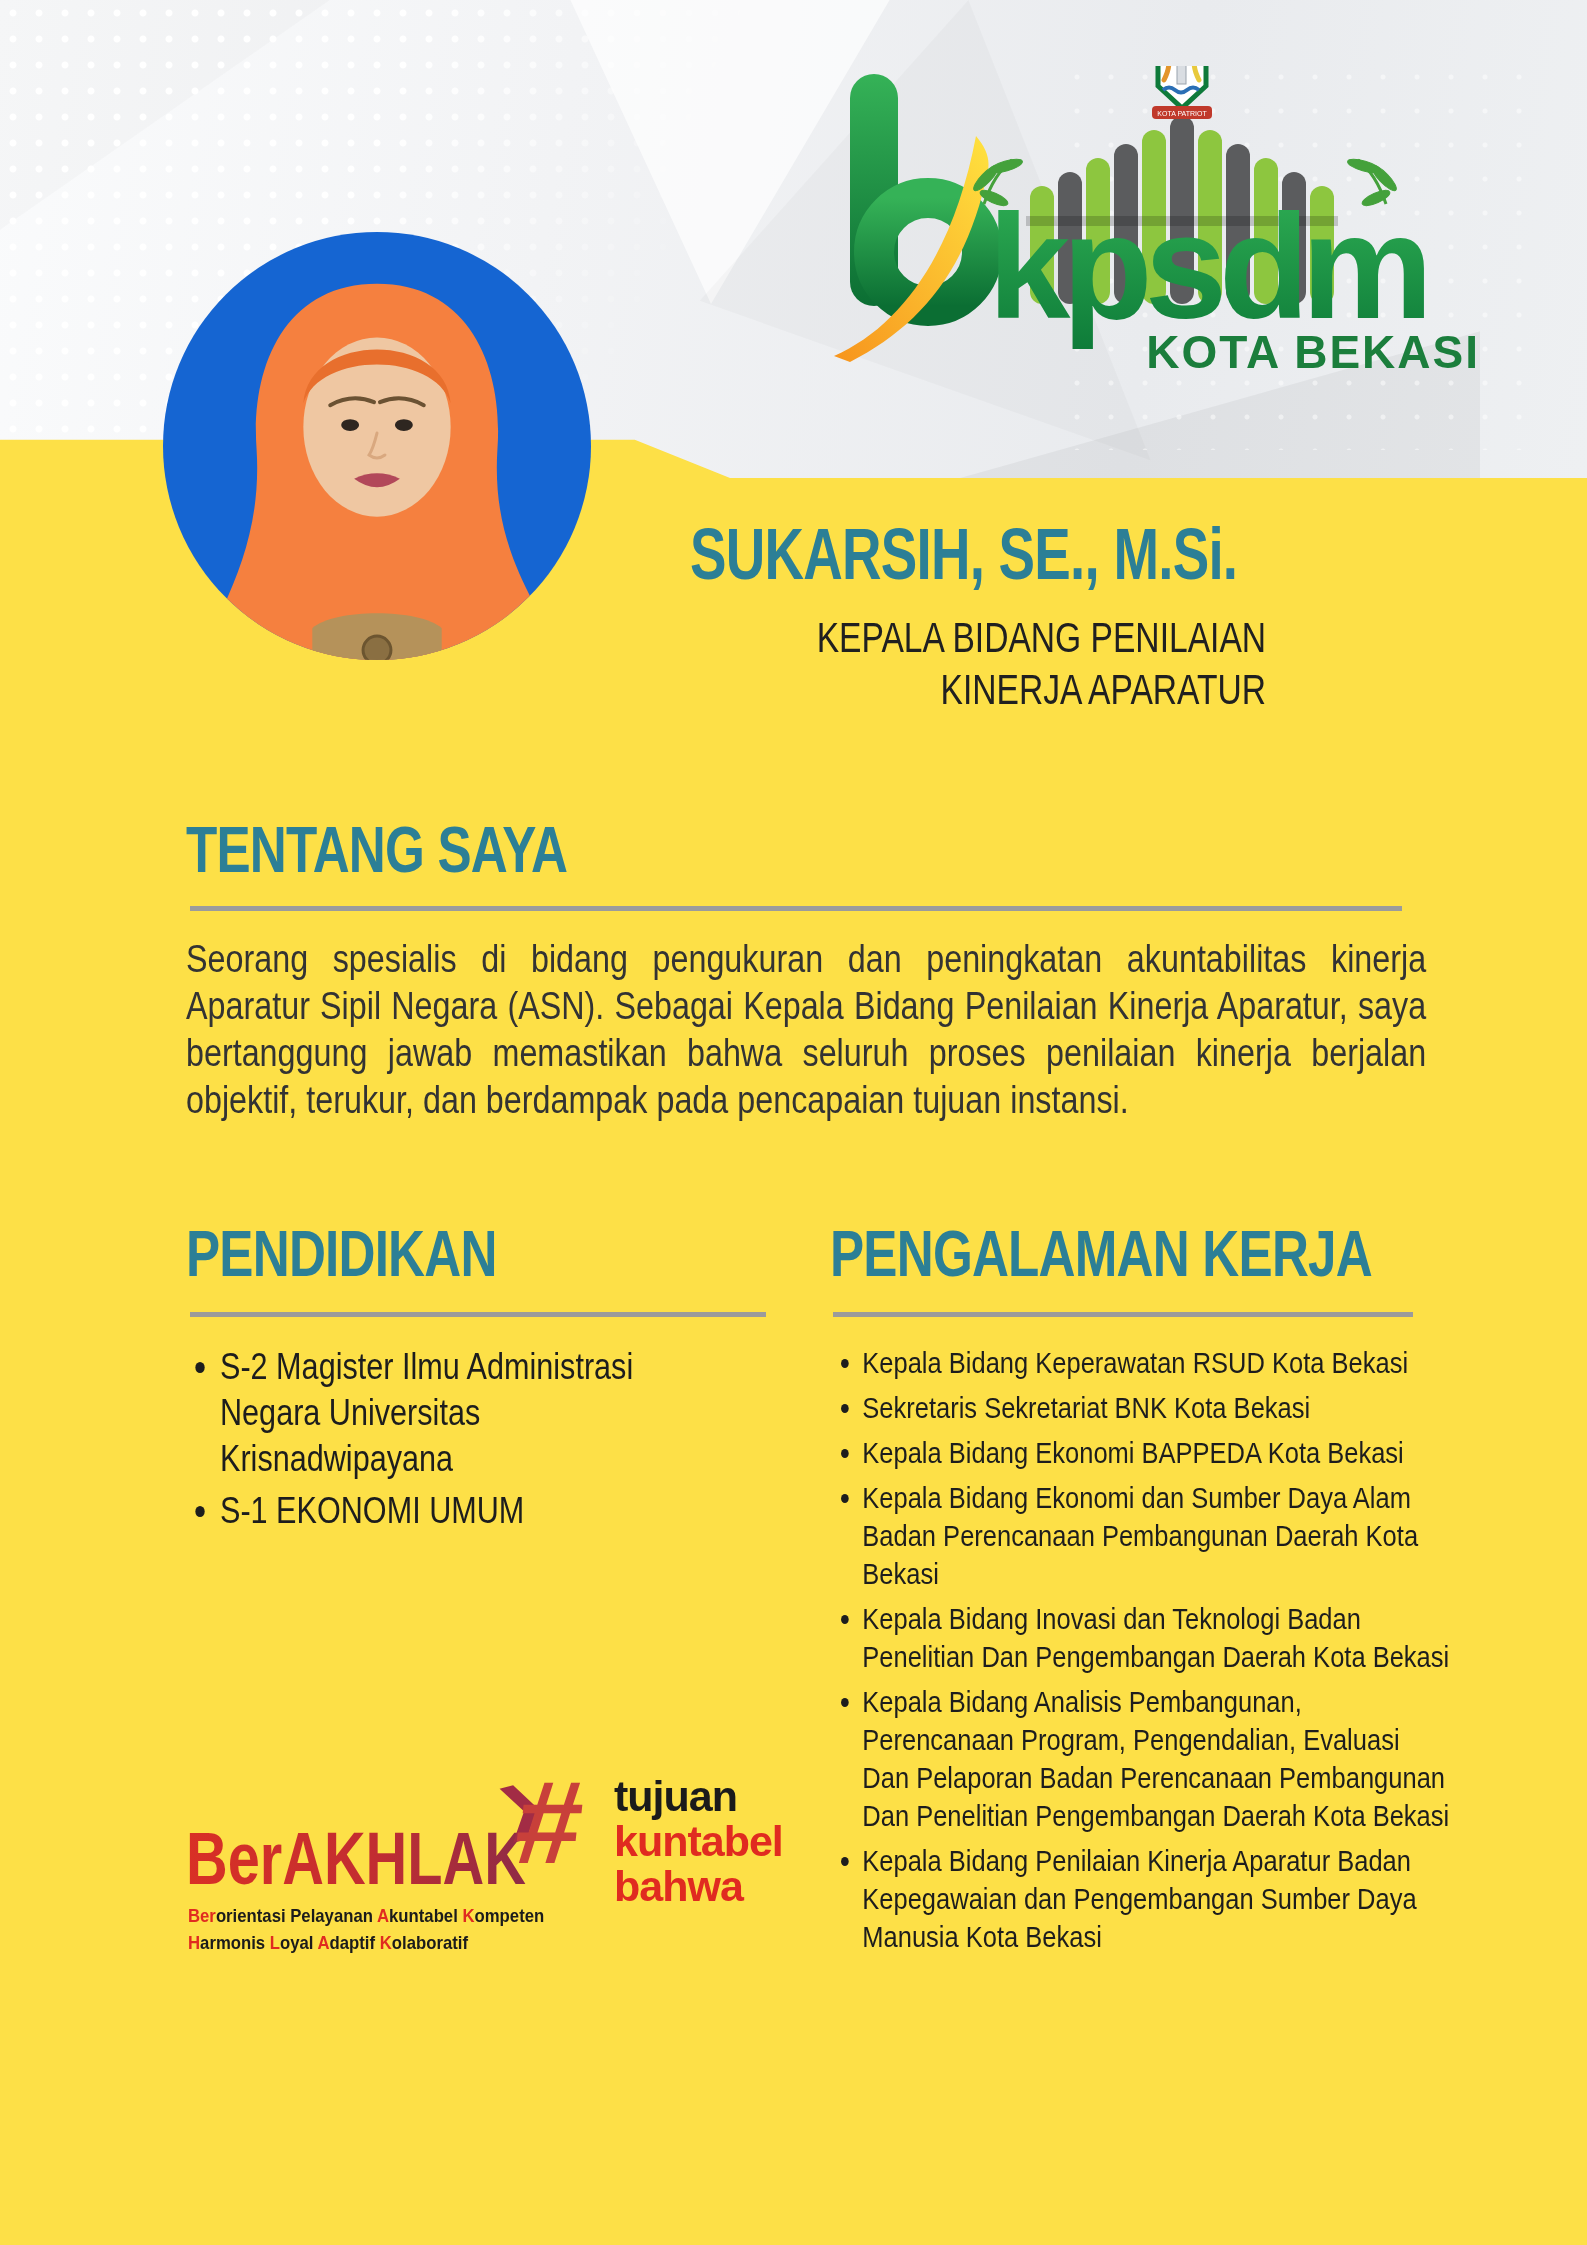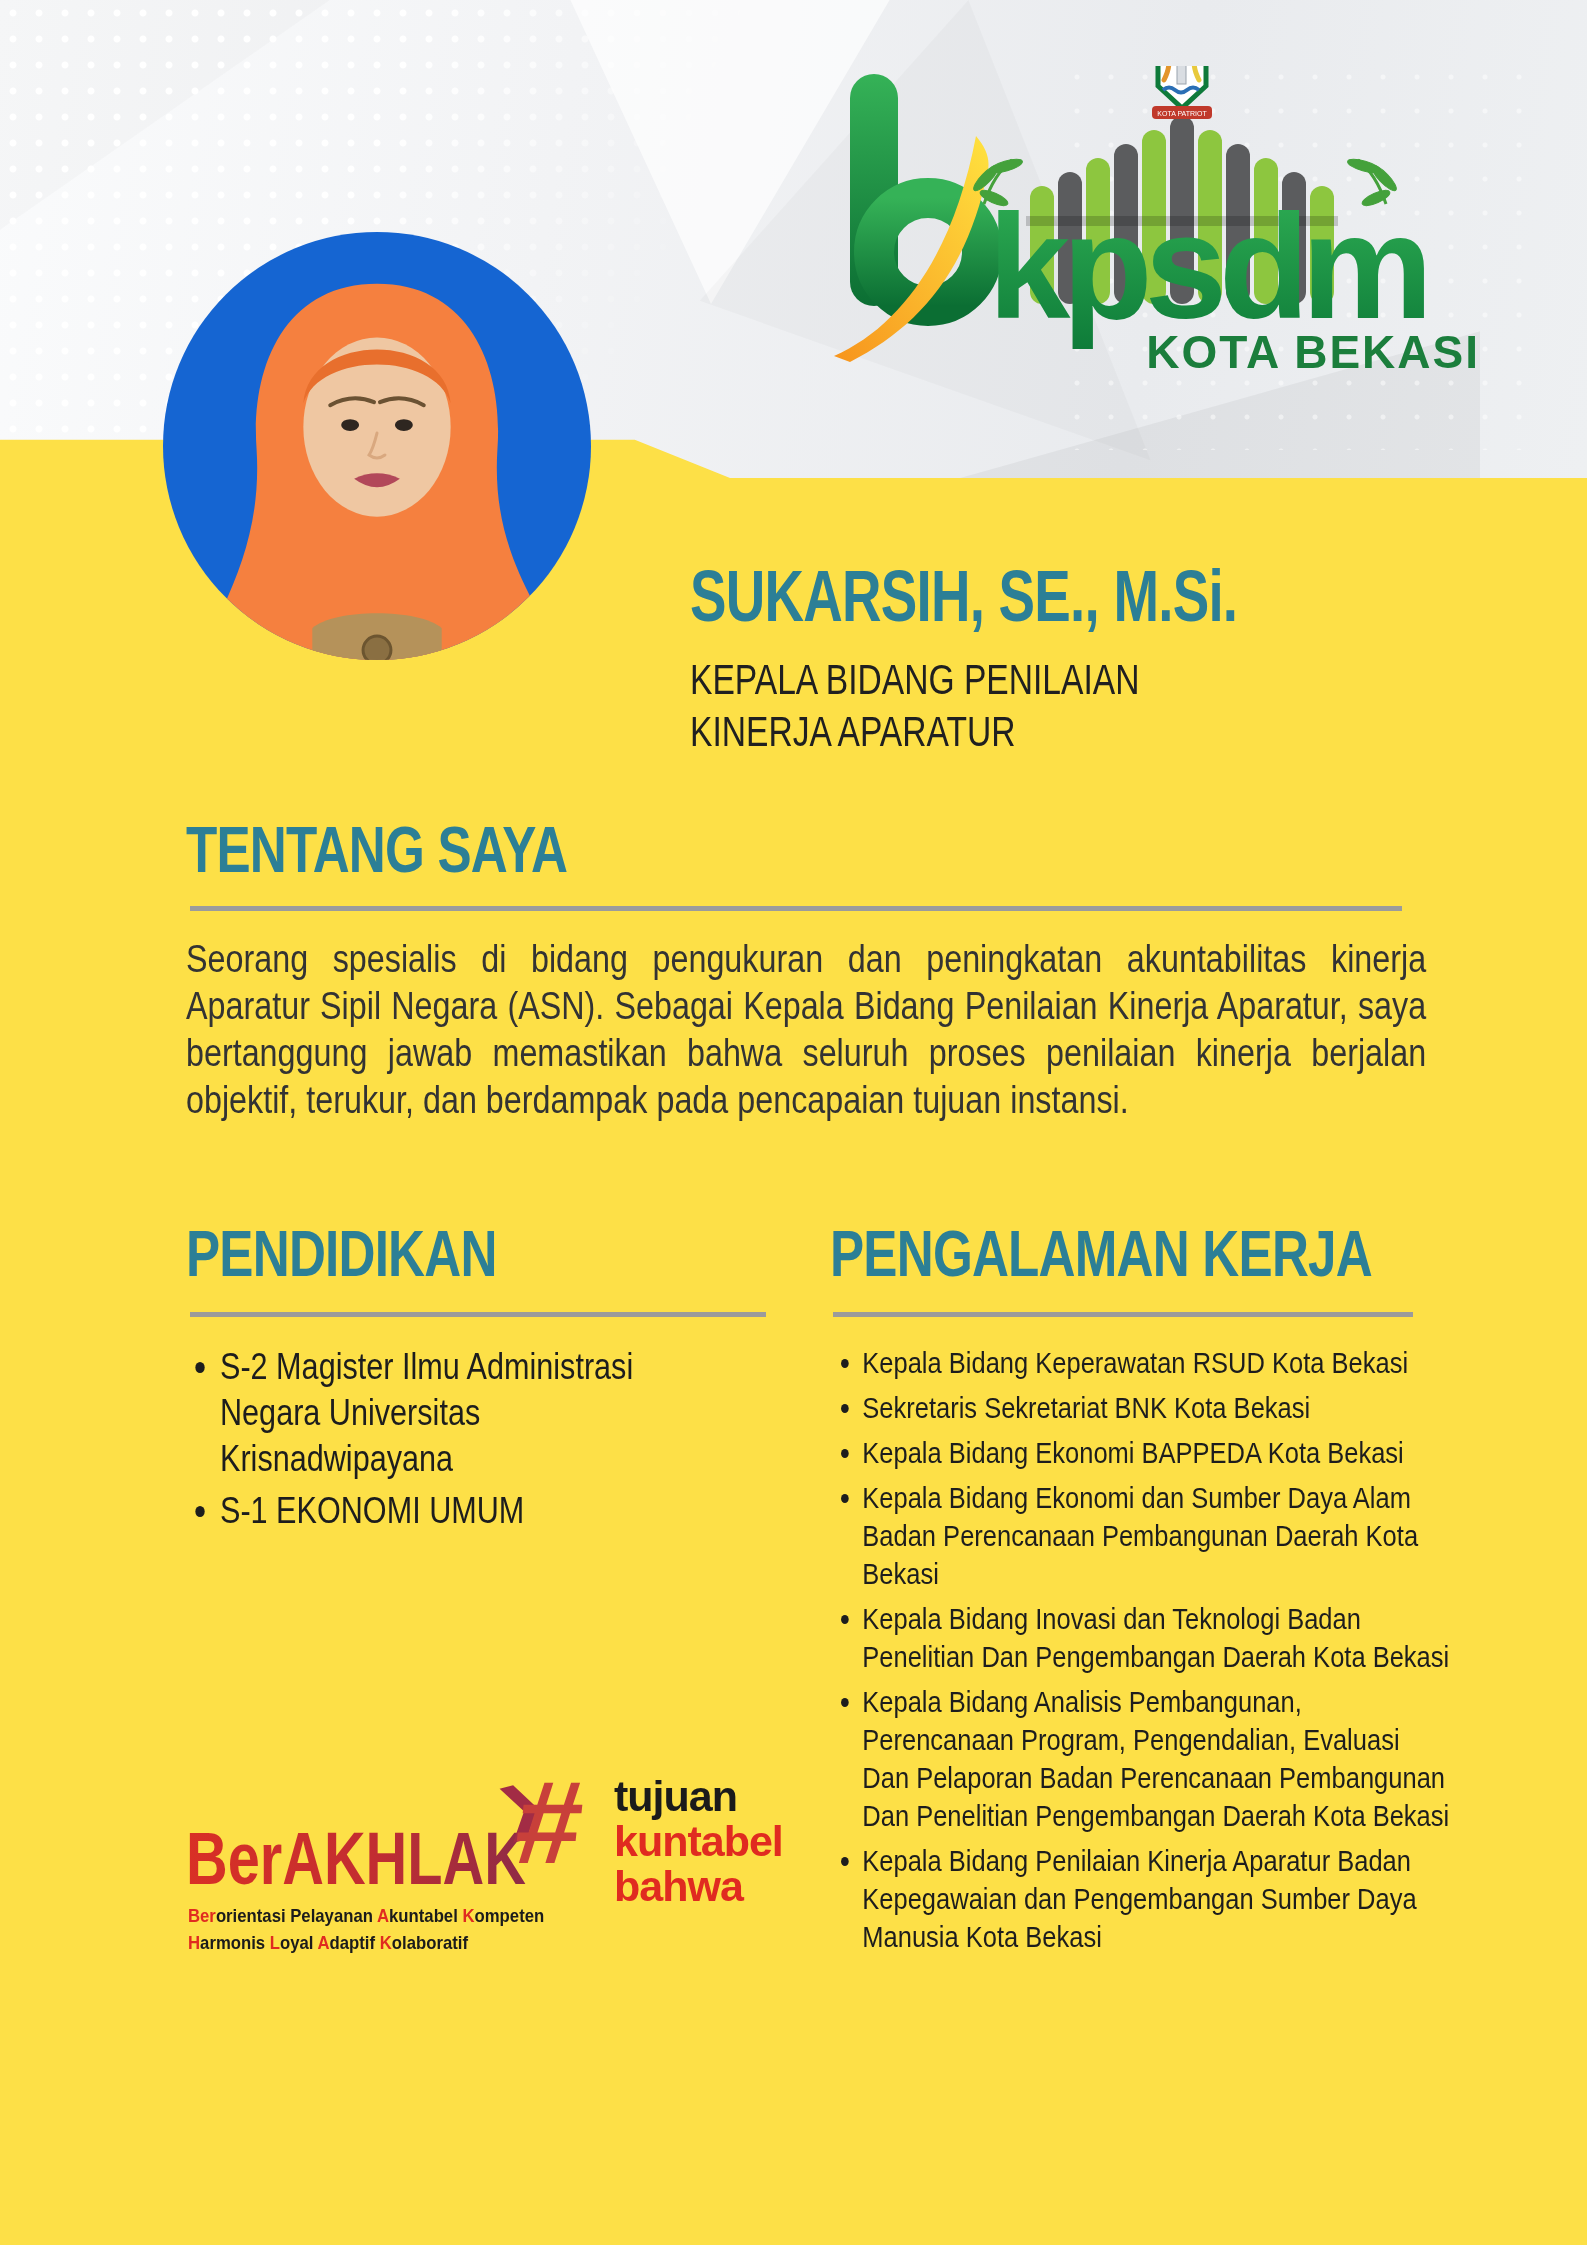--- a/index.html
+++ b/index.html
@@ -43,21 +43,21 @@
   .logo{position:absolute;left:830px;top:66px;width:660px;height:310px;}
   svg text{font-family:"Liberation Sans",sans-serif;}
   .kpsdm-text{text-transform:lowercase;}
 
   
   .photo{position:absolute;left:163px;top:232px;width:428px;height:428px;border-radius:50%;
     background:var(--blue-photo);overflow:hidden;}
   .photo svg{display:block;width:100%;height:100%;}
 
   
-  .id-block{position:absolute;left:690px;top:560px;}
+  .id-block{position:absolute;left:690px;top:518px;text-align:right;}
   .person-name{font-size:72px;font-weight:bold;color:var(--teal);letter-spacing:-1px;line-height:1;
     transform:scaleX(.76);transform-origin:left top;white-space:nowrap;}
   .person-title{margin-top:22px;font-size:42px;line-height:1.24;color:#202020;white-space:pre-line;
     transform:scaleX(.8);transform-origin:left top;}
 
   
   .sec-heading{position:absolute;font-size:64px;font-weight:bold;color:var(--teal);line-height:1;
     transform:scaleX(.8);transform-origin:left top;white-space:nowrap;letter-spacing:-1px;}
   .rule{position:absolute;height:5px;background:var(--rule);}
 

